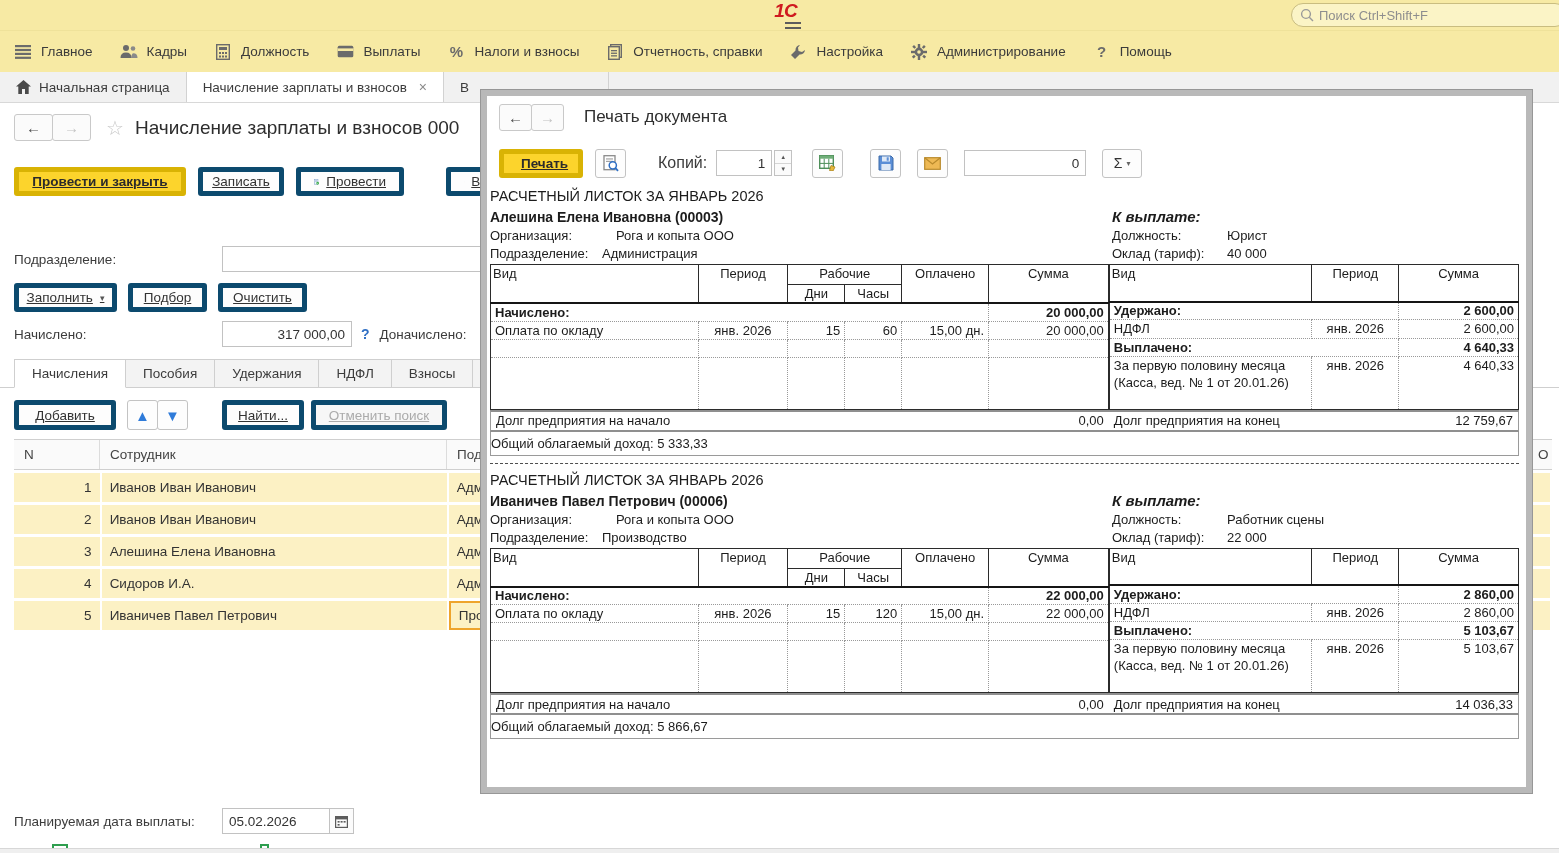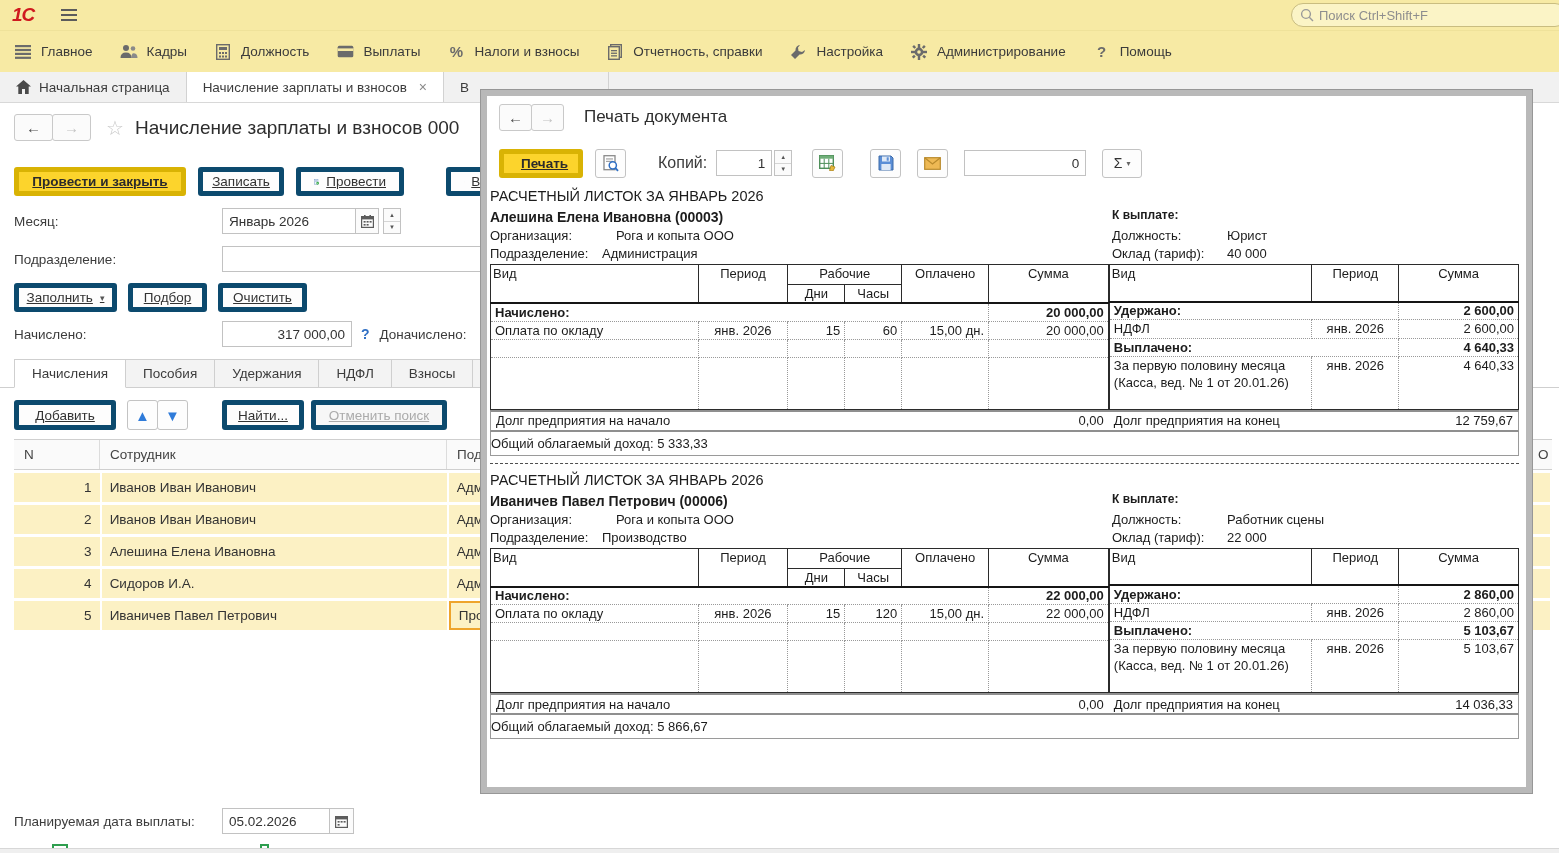--- a/index.html
+++ b/index.html
@@ -1,20 +1,20 @@
 <!DOCTYPE html>
 <html><head>
 <meta charset="utf-8">
 <style>
   *{box-sizing:border-box;margin:0;padding:0;font-family:"Liberation Sans",sans-serif;}
   html,body{width:1559px;height:853px;overflow:hidden;background:#fff;}
   #stage{position:relative;width:1559px;height:853px;background:#fff;}
 
   
-  .titlebar{position:absolute;left:0;top:0;width:100%;height:30px;background:#f7eaa4;display:flex;align-items:center;}
+  .titlebar{position:absolute;left:0;top:0;width:100%;height:30px;background:#f7eaa4;display:flex;align-items:center;flex-direction:column;}
   .logo{margin-left:12px;font-size:19px;font-weight:bold;font-style:italic;color:#cf1a1f;letter-spacing:-1px;}
   .hamb{margin-left:27px;display:flex;flex-direction:column;gap:3px;cursor:pointer;}
   .hamb i{display:block;width:16px;height:2px;background:#5c5c5c;}
   .app-title{margin-left:30px;font-size:13.5px;color:#3d3d3d;}
   .searchbox{position:absolute;right:-8px;top:3px;width:276px;height:24px;background:#fbf4c6;border:1px solid #c9bd80;border-radius:12px;display:flex;align-items:center;padding-left:8px;color:#8e8e8e;font-size:13px;}
   .searchbox svg{margin-right:5px;}
 
   .menubar{position:absolute;left:0;top:30px;width:100%;height:42px;background:#f7eaa4;border-top:1px solid #efe29a;display:flex;align-items:center;}
   .mitem{display:flex;align-items:center;gap:9px;margin-left:27px;font-size:13.5px;color:#3b3b3b;cursor:pointer;}
   .mitem:first-child{margin-left:14px;}
@@ -89,21 +89,21 @@
   .num-in{text-align:right;}
   .sigma-btn{width:40px;height:29px;border:1px solid #c3c3c3;background:#fdfdfd;border-radius:3px;display:flex;align-items:center;justify-content:center;gap:4px;font-size:14px;color:#333;cursor:pointer;}
   .sigma-btn .car{font-size:8px;color:#666;}
 
   
   .slips{position:absolute;left:3px;top:92px;width:1033px;}
   .slip{width:1029px;position:relative;color:#1c1c1c;}
   .slip-title{font-size:14.5px;height:20px;}
   .slip-emp-row{height:20px;position:relative;}
   .slip-emp{font-weight:bold;font-size:14px;}
-  .slip-topay{position:absolute;left:622px;top:0;font-weight:bold;font-size:12px;}
+  .slip-topay{position:absolute;left:622px;top:0;font-weight:bold;font-size:15px;font-style:italic;}
   .slip-info{height:18px;font-size:13px;position:relative;}
   .si-l1{position:absolute;left:0;}
   .si-v1{position:absolute;left:126px;}
   .si-l2{position:absolute;left:622px;}
   .si-v2{position:absolute;left:737px;}
   .slip-tables{display:flex;}
   .slip table{border-collapse:collapse;table-layout:fixed;font-size:13px;border:1.5px solid #2b2b2b;}
   .slip th{border:1px solid #2b2b2b;font-weight:normal;text-align:center;padding:1px 2px;vertical-align:top;}
   .slip thead{border-bottom:2.5px solid #151515;}
   .slip td{border-right:1px dotted #999;border-bottom:1px dotted #999;padding:0 4px;overflow:hidden;white-space:nowrap;}
@@ -286,43 +286,20 @@
       <svg width="15" height="16" viewBox="0 0 15 16">
           <rect x="0.7" y="0.7" width="10.6" height="13.6" fill="#eef4fb" stroke="#7a9cc6" stroke-width="1.4"></rect>
           <rect x="3" y="3.5" width="6" height="1.2" fill="#7a9cc6"></rect>
           <rect x="3" y="6" width="6" height="1.2" fill="#7a9cc6"></rect>
           <circle cx="10.5" cy="11.5" r="3.8" fill="#f0c53a" stroke="#bd9716" stroke-width="1"></circle>
         </svg>
       <span>Вы</span>
     </button>
   </div>
 
-  <div class="frow" style="top:208px;">
-    <span class="flabel" style="width:208px;">Месяц:</span>
-    <span class="fieldgrp">
-      <input class="input" style="width: 133px; border-right: none;" readonly="" value="Январь 2026">
-      <span class="sq-btn" style="border-left:1px solid #c2c2c2;">
-        <svg width="13" height="13" viewBox="0 0 13 13">
-            <rect x="0.6" y="1.6" width="11.8" height="10.8" fill="none" stroke="#5b5b5b" stroke-width="1.2"></rect>
-            <rect x="0.6" y="1.6" width="11.8" height="2.8" fill="#5b5b5b"></rect>
-            <rect x="3" y="0" width="1.6" height="3" fill="#5b5b5b"></rect>
-            <rect x="8.4" y="0" width="1.6" height="3" fill="#5b5b5b"></rect>
-            <rect x="2.6" y="6" width="2" height="1.6" fill="#5b5b5b"></rect>
-            <rect x="5.6" y="6" width="2" height="1.6" fill="#5b5b5b"></rect>
-            <rect x="8.6" y="6" width="2" height="1.6" fill="#5b5b5b"></rect>
-            <rect x="2.6" y="9" width="2" height="1.6" fill="#5b5b5b"></rect>
-            <rect x="5.6" y="9" width="2" height="1.6" fill="#5b5b5b"></rect>
-          </svg>
-      </span>
-      <span class="spin">
-        <span>▲</span>
-        <span>▼</span>
-      </span>
-    </span>
-  </div>
 
   <div class="frow" style="top:246px;">
     <span class="flabel" style="width:208px;">Подразделение:</span>
     <input class="input" style="width: 300px;" readonly="" value="">
   </div>
 
   <div class="frow" style="top:283px;">
     <button class="btn" style="width:103px;">
       <span>Заполнить</span>
       <span style="font-size:9px;color:#555;">▾</span>

